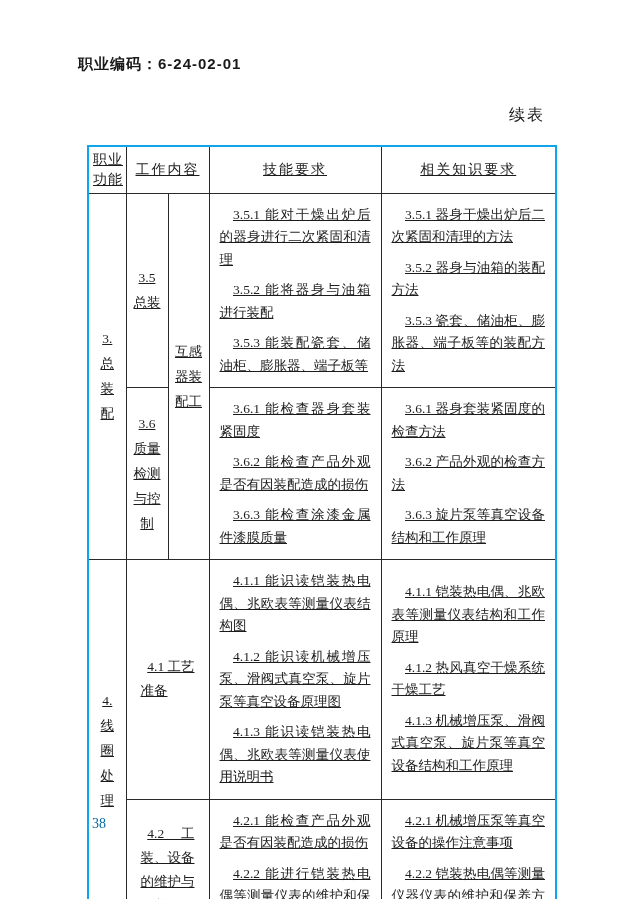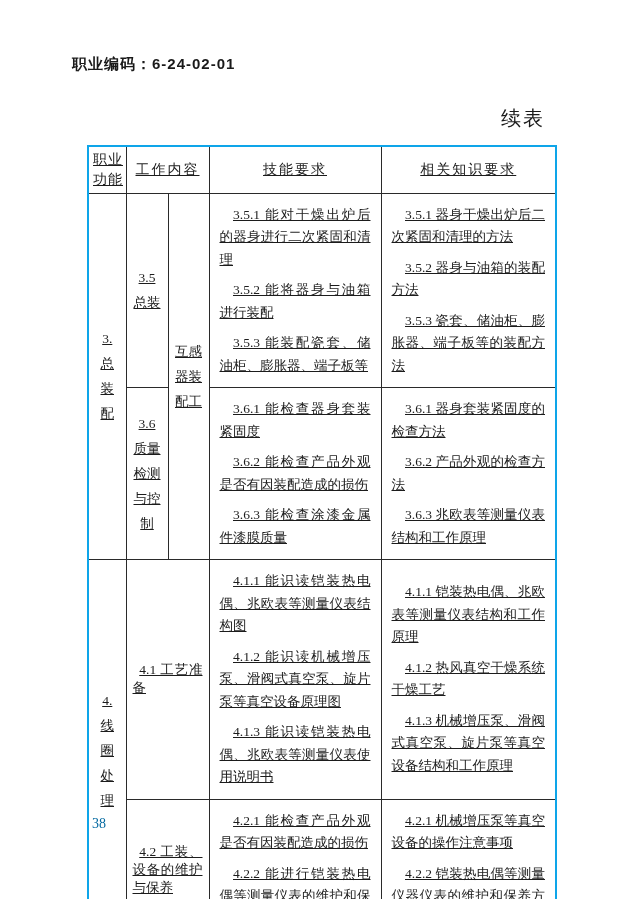--- a/index.html
+++ b/index.html
@@ -7,33 +7,33 @@
     position: relative;
     width: 641px;
     height: 899px;
     background: #ffffff;
     font-family: "Liberation Serif", "DejaVu Serif", serif;
     color: #1c1c1c;
     overflow: hidden;
   }
   .occupation-code {
     position: absolute;
-    left: 72px;
+    left: 78px;
     top: 55px;
     font-family: "Liberation Sans", "DejaVu Sans", sans-serif;
     font-weight: bold;
     font-size: 15px;
     letter-spacing: 1px;
     color: #1a1a1a;
   }
   .continued-label {
     position: absolute;
     right: 96px;
     top: 105px;
-    font-size: 20px;
+    font-size: 16px;
     letter-spacing: 2px;
     color: #1a1a1a;
   }
   .page-number {
     position: absolute;
     left: 92px;
     top: 816px;
     font-size: 14px;
     color: #0369a1;
   }
@@ -78,24 +78,24 @@
   .vw2 { width: 29px; }
   td.text-cell { padding: 6px 8px; }
   td.text-cell p {
     margin: 8px;
     text-indent: 1em;
     text-align: justify;
     line-height: 22.5px;
   }
   td.work-wide { padding: 4px 7px; }
   td.work-wide p {
-    margin: 4px;
+    margin: 12px;
     text-indent: 0.5em;
     text-align: justify;
-    line-height: 18px;
+    line-height: 24px;
   }
 </style>
 </head>
 <body>
 
 <div class="page">
 
   <div class="occupation-code">职业编码：6-24-02-01</div>
 
   <div class="continued-label">续表</div>
@@ -152,21 +152,21 @@
         <div class="vtext vw2">3.6 质量检测与控制</div>
       </td>
       <td class="text-cell">
         <p>3.6.1 能检查器身套装紧固度</p>
         <p>3.6.2 能检查产品外观是否有因装配造成的损伤</p>
         <p>3.6.3 能检查涂漆金属件漆膜质量</p>
       </td>
       <td class="text-cell">
         <p>3.6.1 器身套装紧固度的检查方法</p>
         <p>3.6.2 产品外观的检查方法</p>
-        <p>3.6.3 兆欧表等测量仪表结构和工作原理</p>
+        <p>3.6.3 旋片泵等真空设备结构和工作原理</p>
       </td>
     </tr>
 
     <tr class="row-41">
       <td rowspan="2">
         <div class="vtext vw1">4. 线圈处理</div>
       </td>
       <td colspan="2" class="work-wide">
         <p>4.1 工艺准备</p>
       </td>

